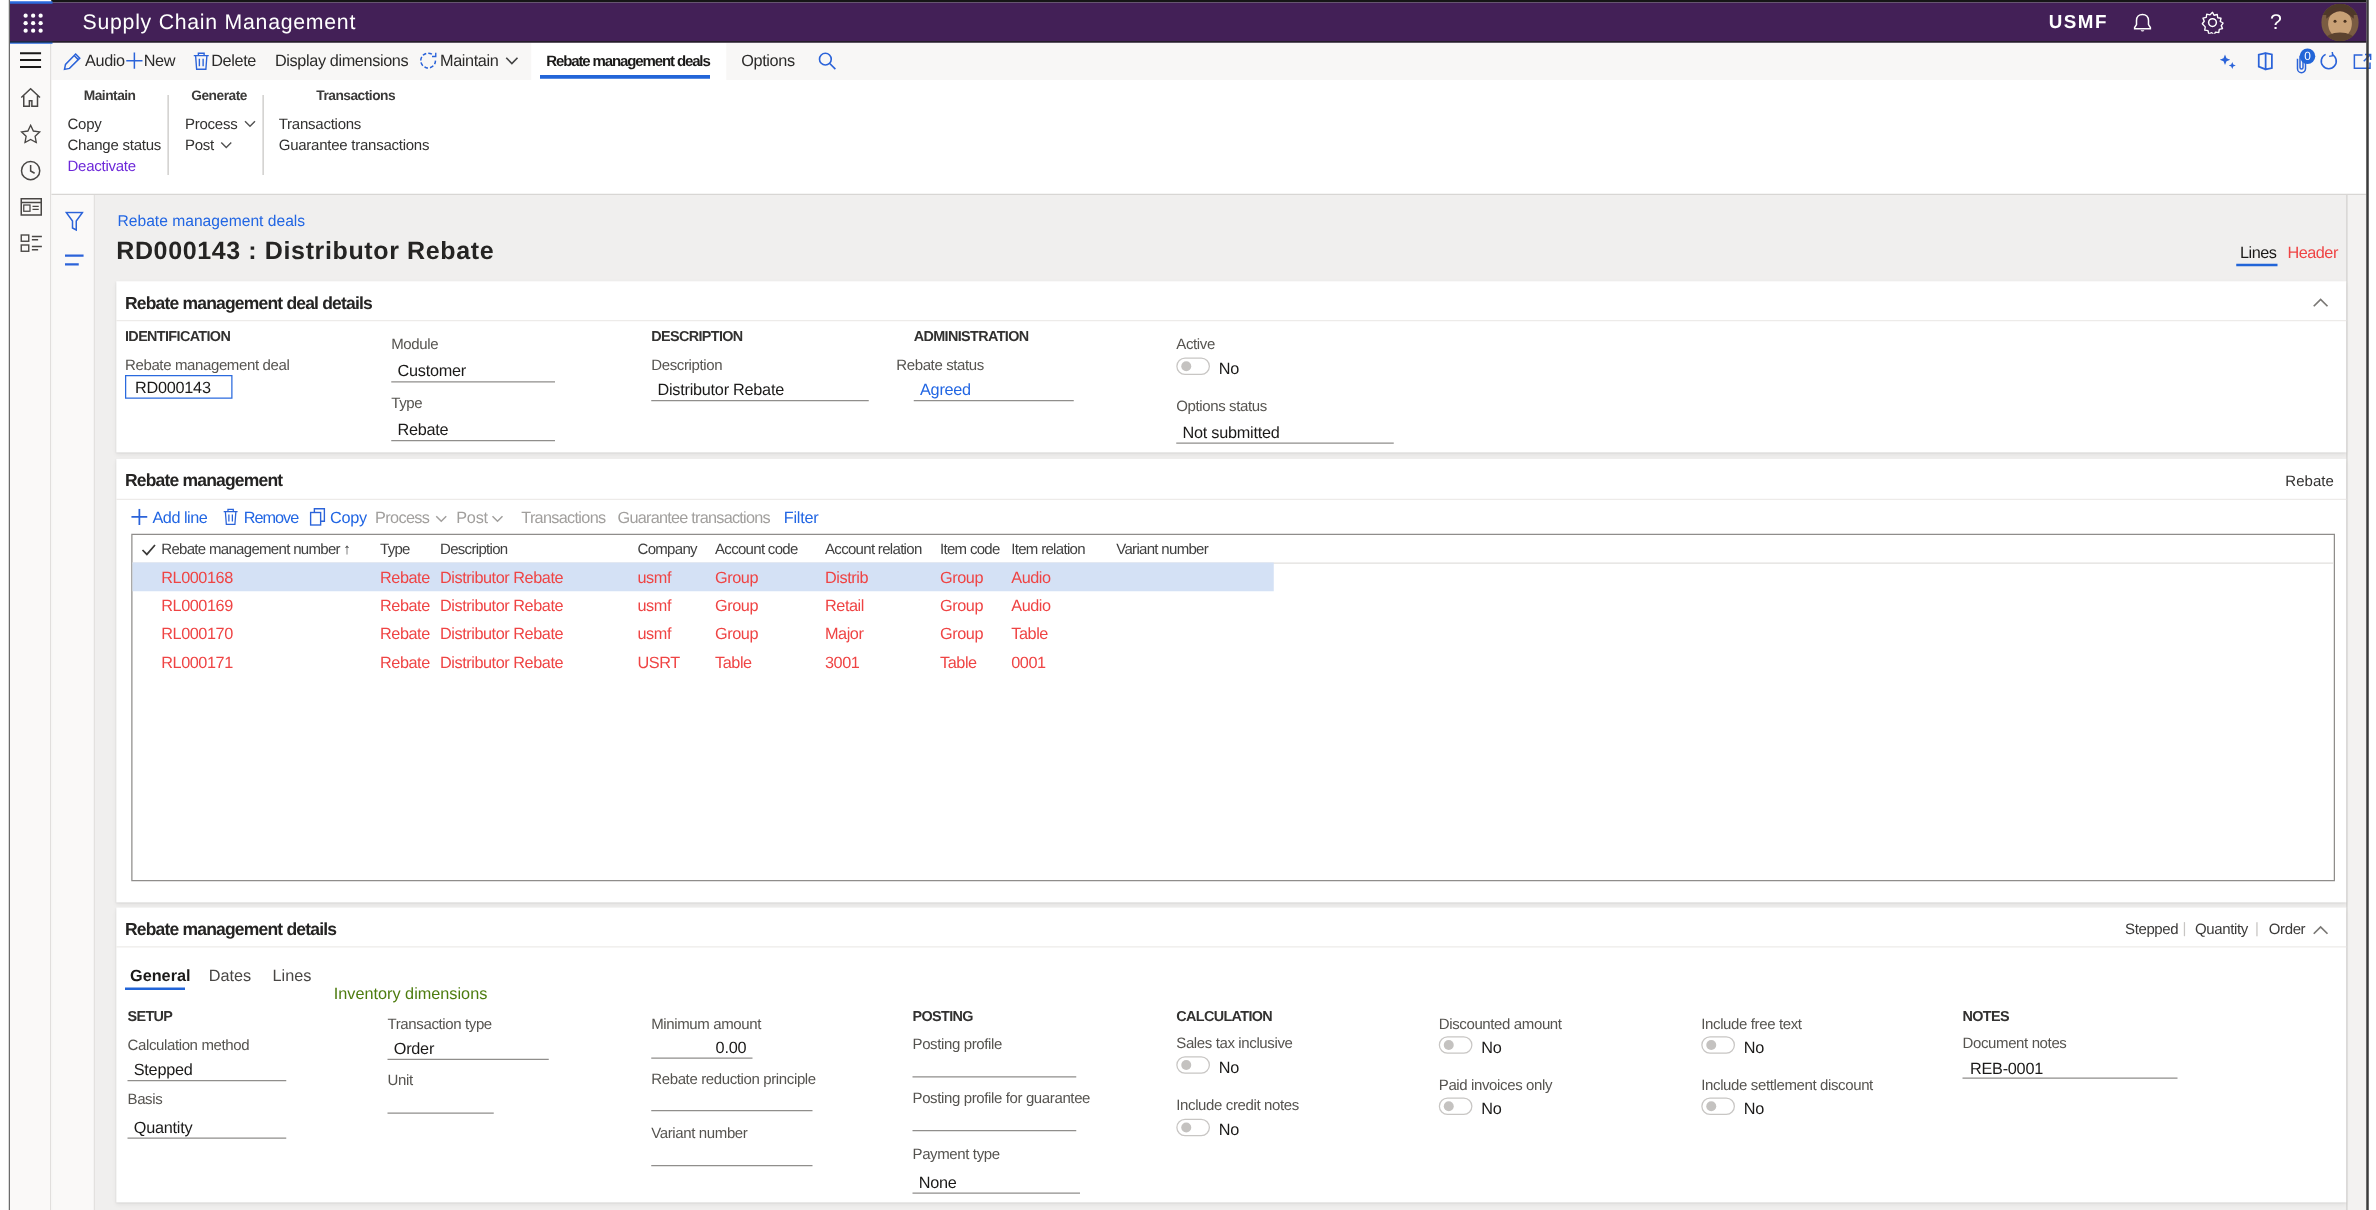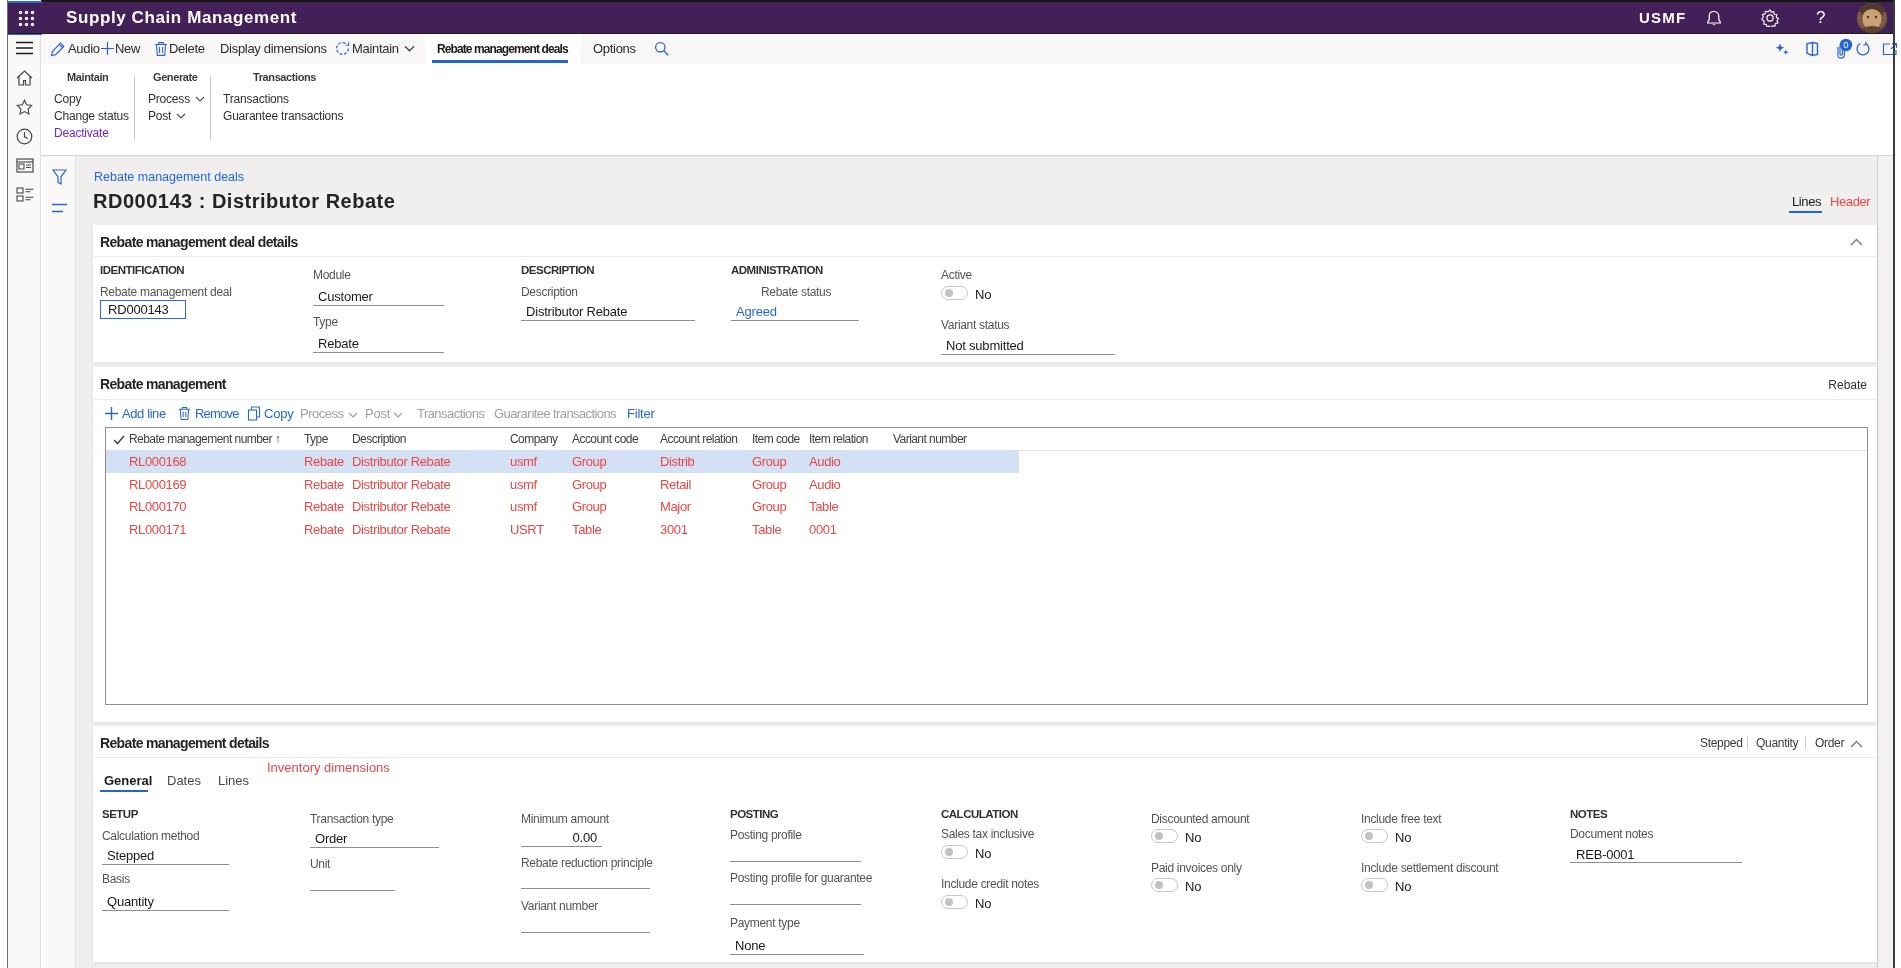--- a/index.html
+++ b/index.html
@@ -5,21 +5,21 @@
 *{margin:0;padding:0;box-sizing:border-box}
 html,body{width:1901px;height:968px;background:#fff;overflow:hidden}
 body{position:relative;font-family:"Liberation Sans",sans-serif;-webkit-font-smoothing:antialiased}
 
 #topline{position:absolute;left:41px;top:0;width:1852px;height:2px;background:#161616}
 #leftedge{position:absolute;left:7px;top:0;width:1px;height:968px;background:#6c6c6c}
 #rightedge{position:absolute;left:1893px;top:0;width:2px;height:968px;background:#3c3c3c}
 
 #topbar{position:absolute;left:8px;top:2px;width:1885px;height:32px;background:#432057;z-index:4}
 #waffleoutline{position:absolute;left:0px;top:-1px;width:34px;height:34px;border-top:2px solid #2a6ade;border-bottom:2px solid #2a6ade;z-index:6}
-#apptitle{position:absolute;left:58px;top:0;height:32px;line-height:32px;color:#fff;font-size:17px;font-weight:700;letter-spacing:.6px}
+#apptitle{position:absolute;left:58px;top:0;height:32px;line-height:32px;color:#fff;font-size:17px;font-weight:400;letter-spacing:.6px}
 #searchbox{position:absolute;left:675px;top:3px;width:567px;height:25px;background:#f2f1f0;border-radius:2px;border:1px solid #e8e8e8}
 #searchbox span{position:absolute;left:43px;top:4px;font-size:14px;letter-spacing:.5px;color:#3b3a39}
 #usmf{position:absolute;left:1631px;top:0;height:32px;line-height:32px;color:#fff;font-size:15px;font-weight:700;letter-spacing:1.2px}
 
 #actionrow{position:absolute;left:41px;top:34px;width:1852px;height:30px;background:#f8f7f6}
 .ar{position:absolute;top:0;height:30px;line-height:30px;font-size:13px;letter-spacing:-0.3px;color:#2c2b2a;white-space:nowrap}
 .aricon{position:absolute;top:7px}
 #rmdtab{font-weight:700;color:#1b1a19;font-size:12px;letter-spacing:-0.9px}
 #rmdunderline{position:absolute;left:391px;top:26px;width:136px;height:3px;background:#2265d8}
 
@@ -236,27 +236,27 @@
   <div class="val" style="left:225px;top:64px">Customer</div>
   <div class="ul" style="left:220px;top:80px;width:131px"></div>
   <div class="lab" style="left:220px;top:90px">Type</div>
   <div class="val" style="left:225px;top:111px">Rebate</div>
   <div class="ul" style="left:220px;top:127px;width:131px"></div>
   <div class="gh" style="left:428px;top:39px">DESCRIPTION</div>
   <div class="lab" style="left:428px;top:60px">Description</div>
   <div class="val" style="left:433px;top:79px">Distributor Rebate</div>
   <div class="ul" style="left:428px;top:95px;width:174px"></div>
   <div class="gh" style="left:638px;top:39px">ADMINISTRATION</div>
-  <div class="lab" style="left:668px;top:60px">Rebate status</div>
+  <div class="lab" style="left:624px;top:60px">Rebate status</div>
   <div class="val bluelink" style="left:643px;top:79px">Agreed</div>
   <div class="ul" style="left:638px;top:95px;width:128px"></div>
   <div class="lab" style="left:848px;top:43px">Active</div>
   <div class="tgl" style="left:848px;top:61px"></div>
   <div class="val" style="left:882px;top:62px">No</div>
-  <div class="lab" style="left:848px;top:93px">Variant status</div>
+  <div class="lab" style="left:848px;top:93px">Options status</div>
   <div class="val" style="left:853px;top:113px">Not submitted</div>
   <div class="ul" style="left:848px;top:129px;width:174px"></div>
 </div>
 
 <div class="card" id="card2" style="top:367px;height:355px">
   <div class="cardtitle">Rebate management</div>
   <div style="position:absolute;right:10px;top:11px;font-size:12px;color:#323130">Rebate</div>
   <div class="carddiv" style="top:32px"></div>
 
   <svg style="position:absolute;left:12px;top:40px" width="13" height="13" viewBox="0 0 13 13">
@@ -343,21 +343,21 @@
   <div style="position:absolute;left:1722px;top:10px;font-size:12px;letter-spacing:-0.3px;color:#3b3a39">Order</div>
   <svg class="chev" style="left:1757px;top:14px" viewBox="0 0 13 8">
       <path d="M1 7l5.5-5.5L12 7" fill="none" stroke="#7a7875" stroke-width="1.4"></path>
     </svg>
   <div class="carddiv" style="top:31px"></div>
 
   <div style="position:absolute;left:11px;top:47px;font-size:13px;font-weight:700;color:#1b1a19">General</div>
   <div style="position:absolute;left:7px;top:64px;width:48px;height:2px;background:#2265d8"></div>
   <div style="position:absolute;left:74px;top:47px;font-size:13px;color:#484644">Dates</div>
   <div style="position:absolute;left:125px;top:47px;font-size:13px;color:#484644">Lines</div>
-  <div style="position:absolute;left:174px;top:34px;font-size:13px;color:#ef4444">Inventory dimensions</div>
+  <div style="position:absolute;left:174px;top:61px;font-size:13px;color:#4d7c0f">Inventory dimensions</div>
 
   <div class="gh" style="left:9px;top:82px">SETUP</div>
   <div class="lab" style="left:9px;top:103px">Calculation method</div>
   <div class="val" style="left:14px;top:122px">Stepped</div>
   <div class="ul" style="left:9px;top:138px;width:127px"></div>
   <div class="lab" style="left:9px;top:146px">Basis</div>
   <div class="val" style="left:14px;top:168px">Quantity</div>
   <div class="ul" style="left:9px;top:184px;width:127px"></div>
 
   <div class="lab" style="left:217px;top:86px">Transaction type</div>

